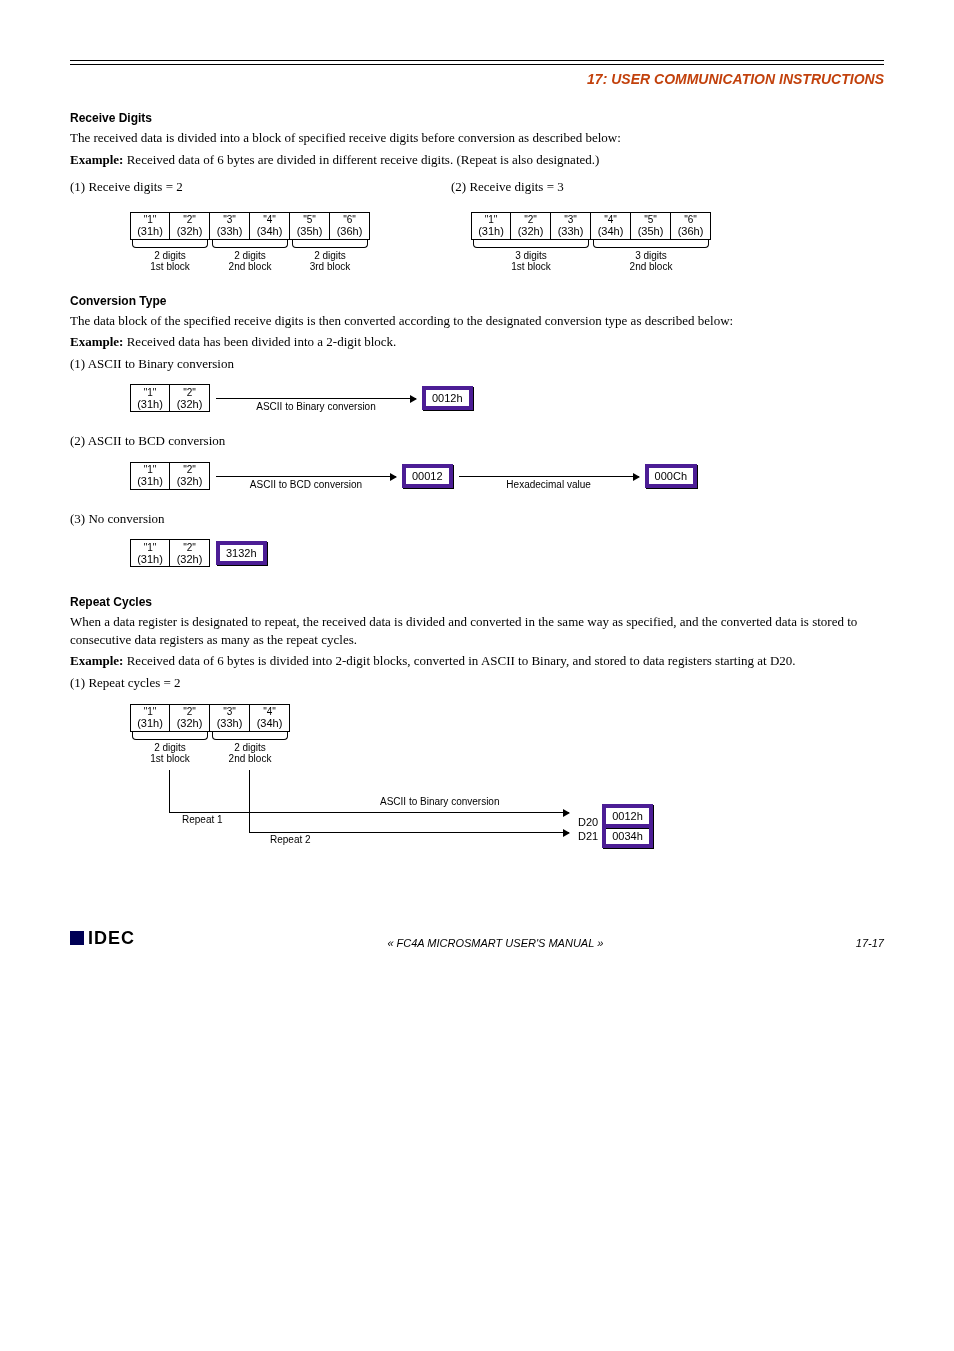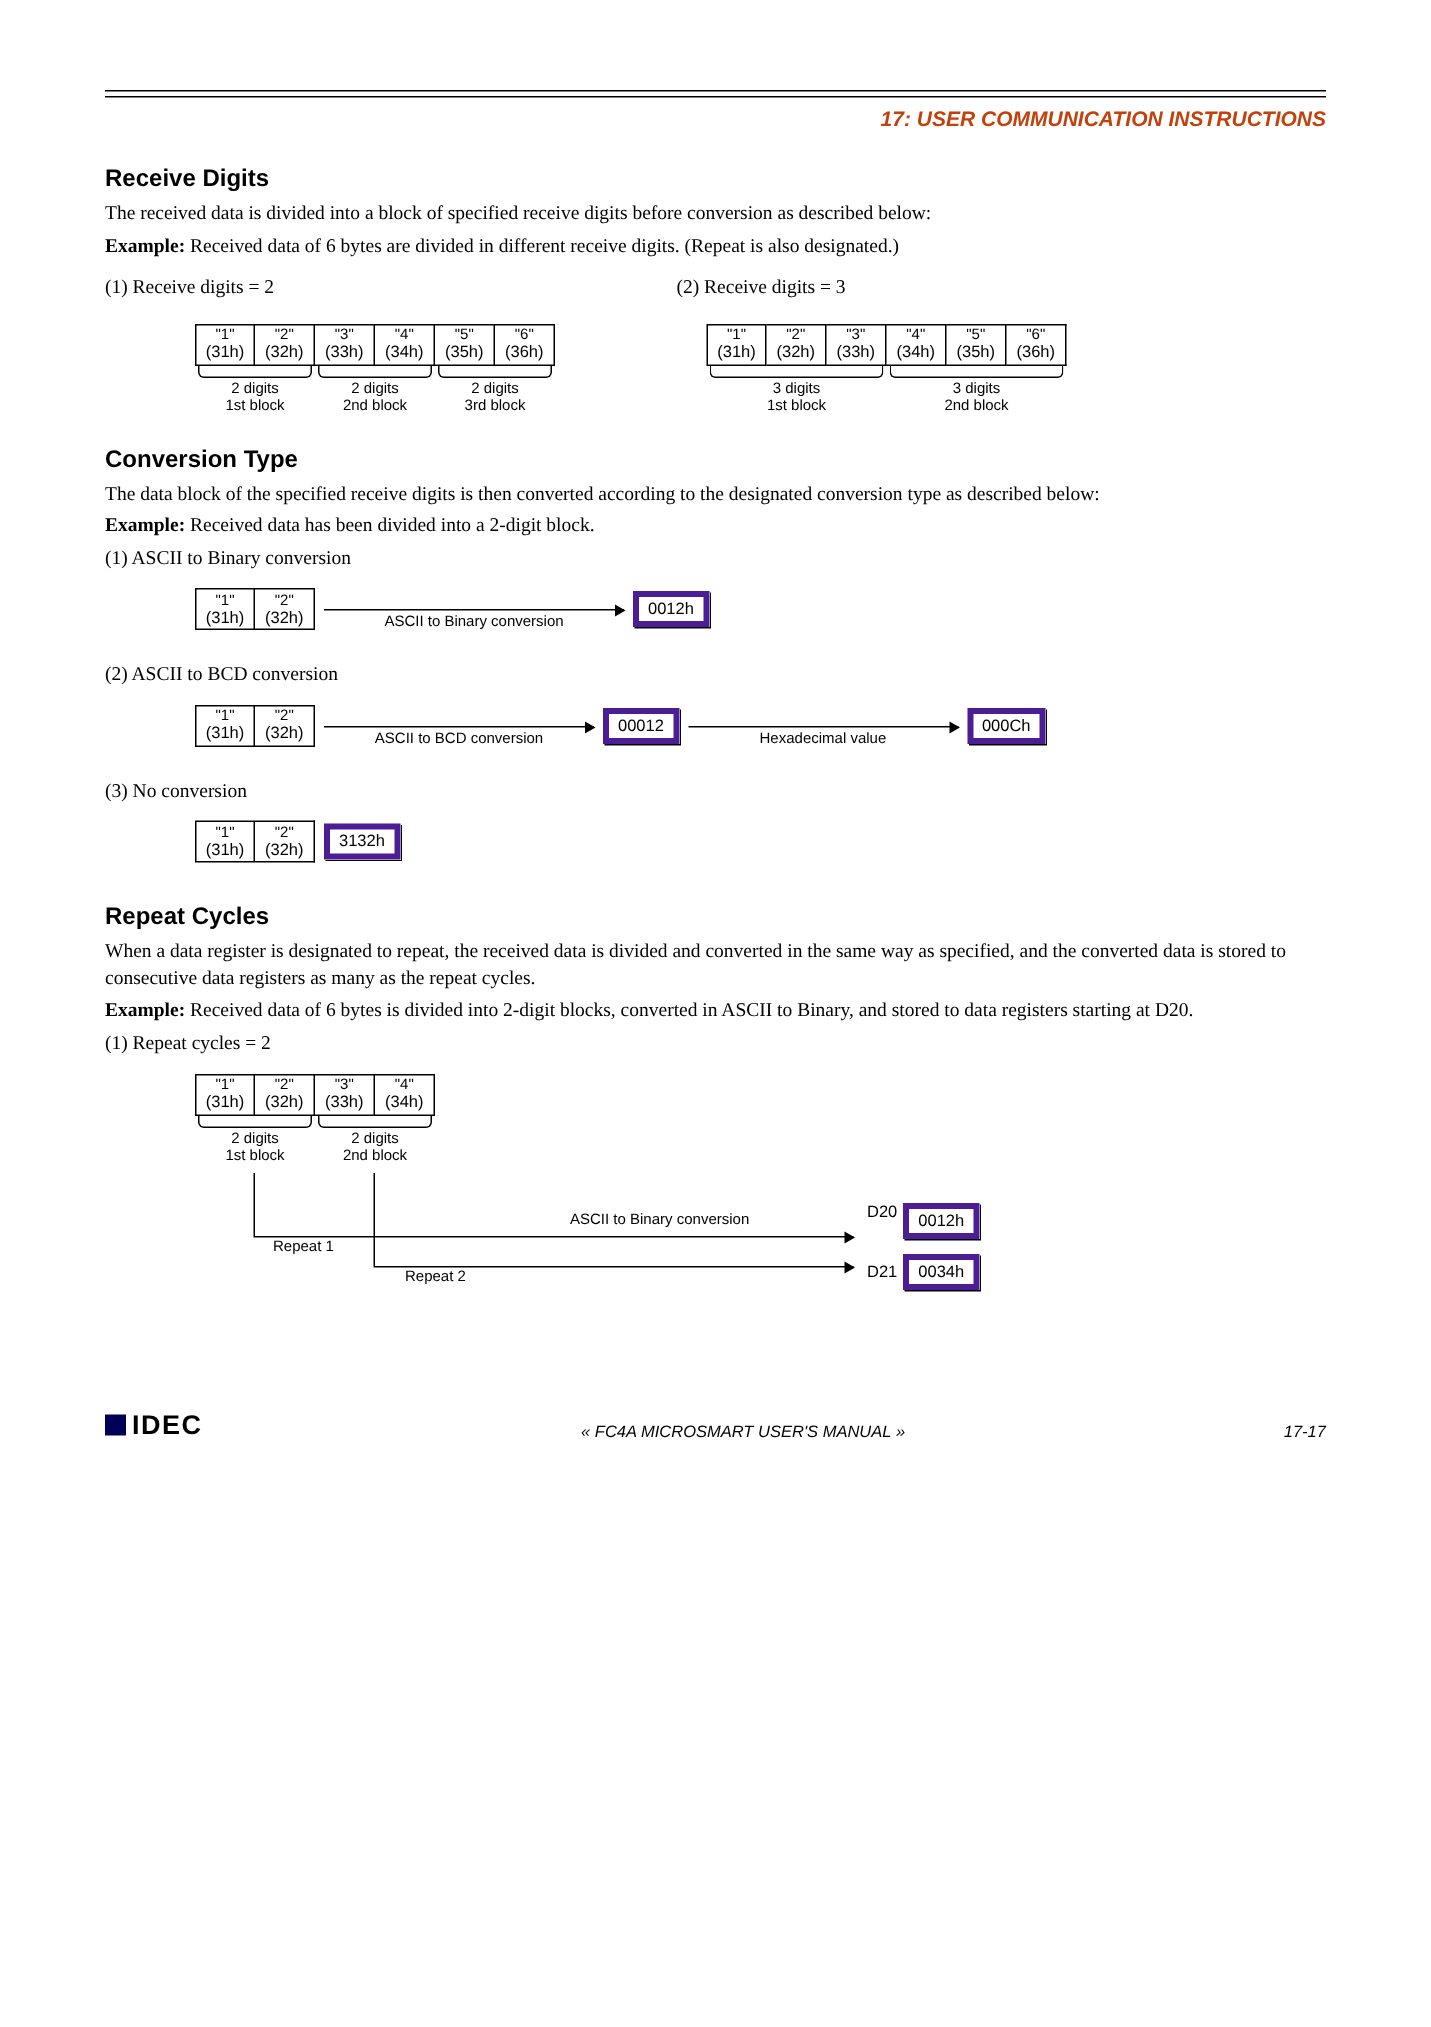--- a/index.html
+++ b/index.html
@@ -24,21 +24,21 @@
     font-family: Arial, sans-serif;
     font-weight: bold;
     font-style: italic;
     font-size: 14px;
     margin-bottom: 24px;
   }
   .small-caps { font-variant: small-caps; }
   .section-head {
     font-family: Arial, sans-serif;
     font-weight: bold;
-    font-size: 16px;
+    font-size: 12px;
     margin-top: 14px;
     margin-bottom: 2px;
   }
   p { margin: 4px 0; line-height: 1.35; }
   .bold { font-weight: bold; }
   .sans { font-family: Arial, sans-serif; font-size: 10px; }
   .row { display: flex; }
   .col { display: flex; flex-direction: column; }
   .cell {
     border: 1px solid #000;
@@ -348,21 +348,21 @@
     </div>
     <div class="sans" style="position:absolute;left:52px;top:44px">Repeat 1</div>
 
     <div style="position:absolute;left:119px;top:62px;width:320px;border-top:1px solid #000">
       <div style="position:absolute;right:-1px;top:-4px;border-left:7px solid #000;border-top:4px solid transparent;border-bottom:4px solid transparent"></div>
     </div>
     <div class="sans" style="position:absolute;left:140px;top:64px">Repeat 2</div>
 
     <div class="sans" style="position:absolute;left:250px;top:26px">ASCII to Binary conversion</div>
 
-    <div style="position:absolute;left:448px;top:20px;display:flex;align-items:flex-start">
+    <div style="position:absolute;left:448px;top:34px;display:flex;align-items:flex-end">
       <span class="reg-label">D20</span>
       <span class="result-box">0012h</span>
     </div>
     <div style="position:absolute;left:448px;top:54px;display:flex;align-items:center">
       <span class="reg-label">D21</span>
       <span class="result-box">0034h</span>
     </div>
   </div>
 </div>
 

